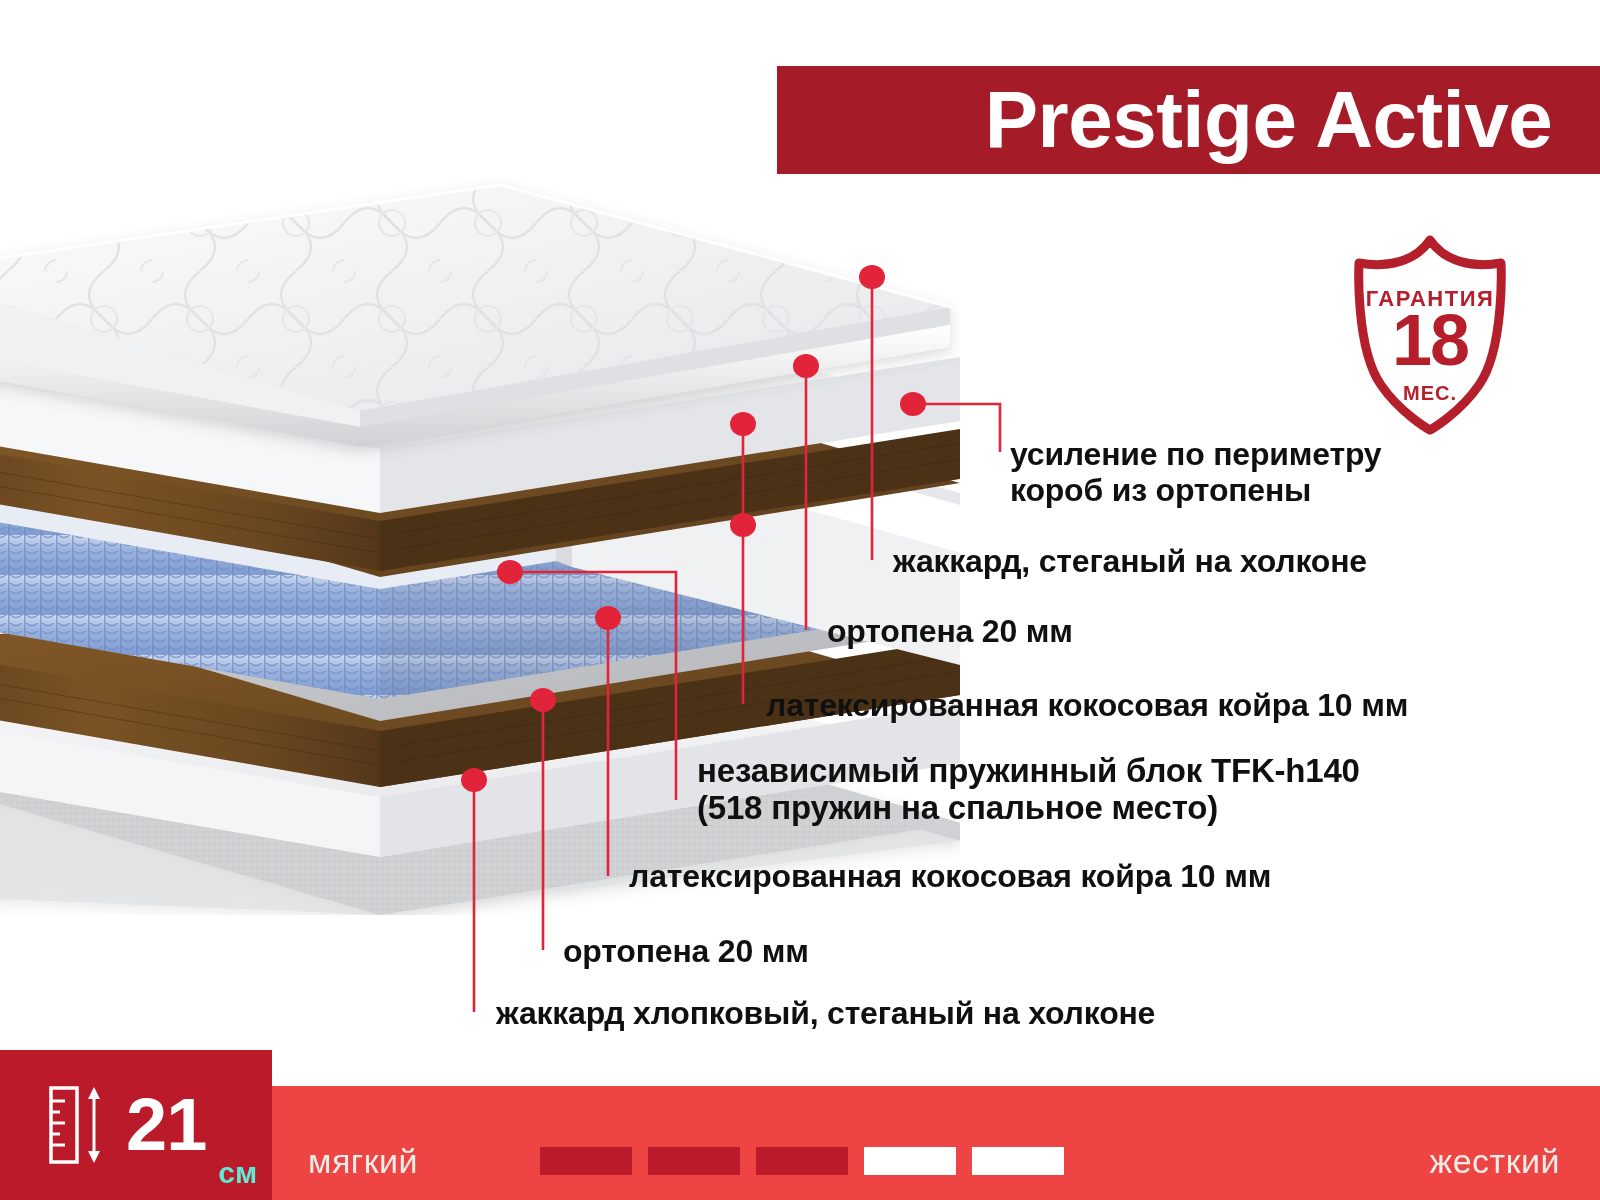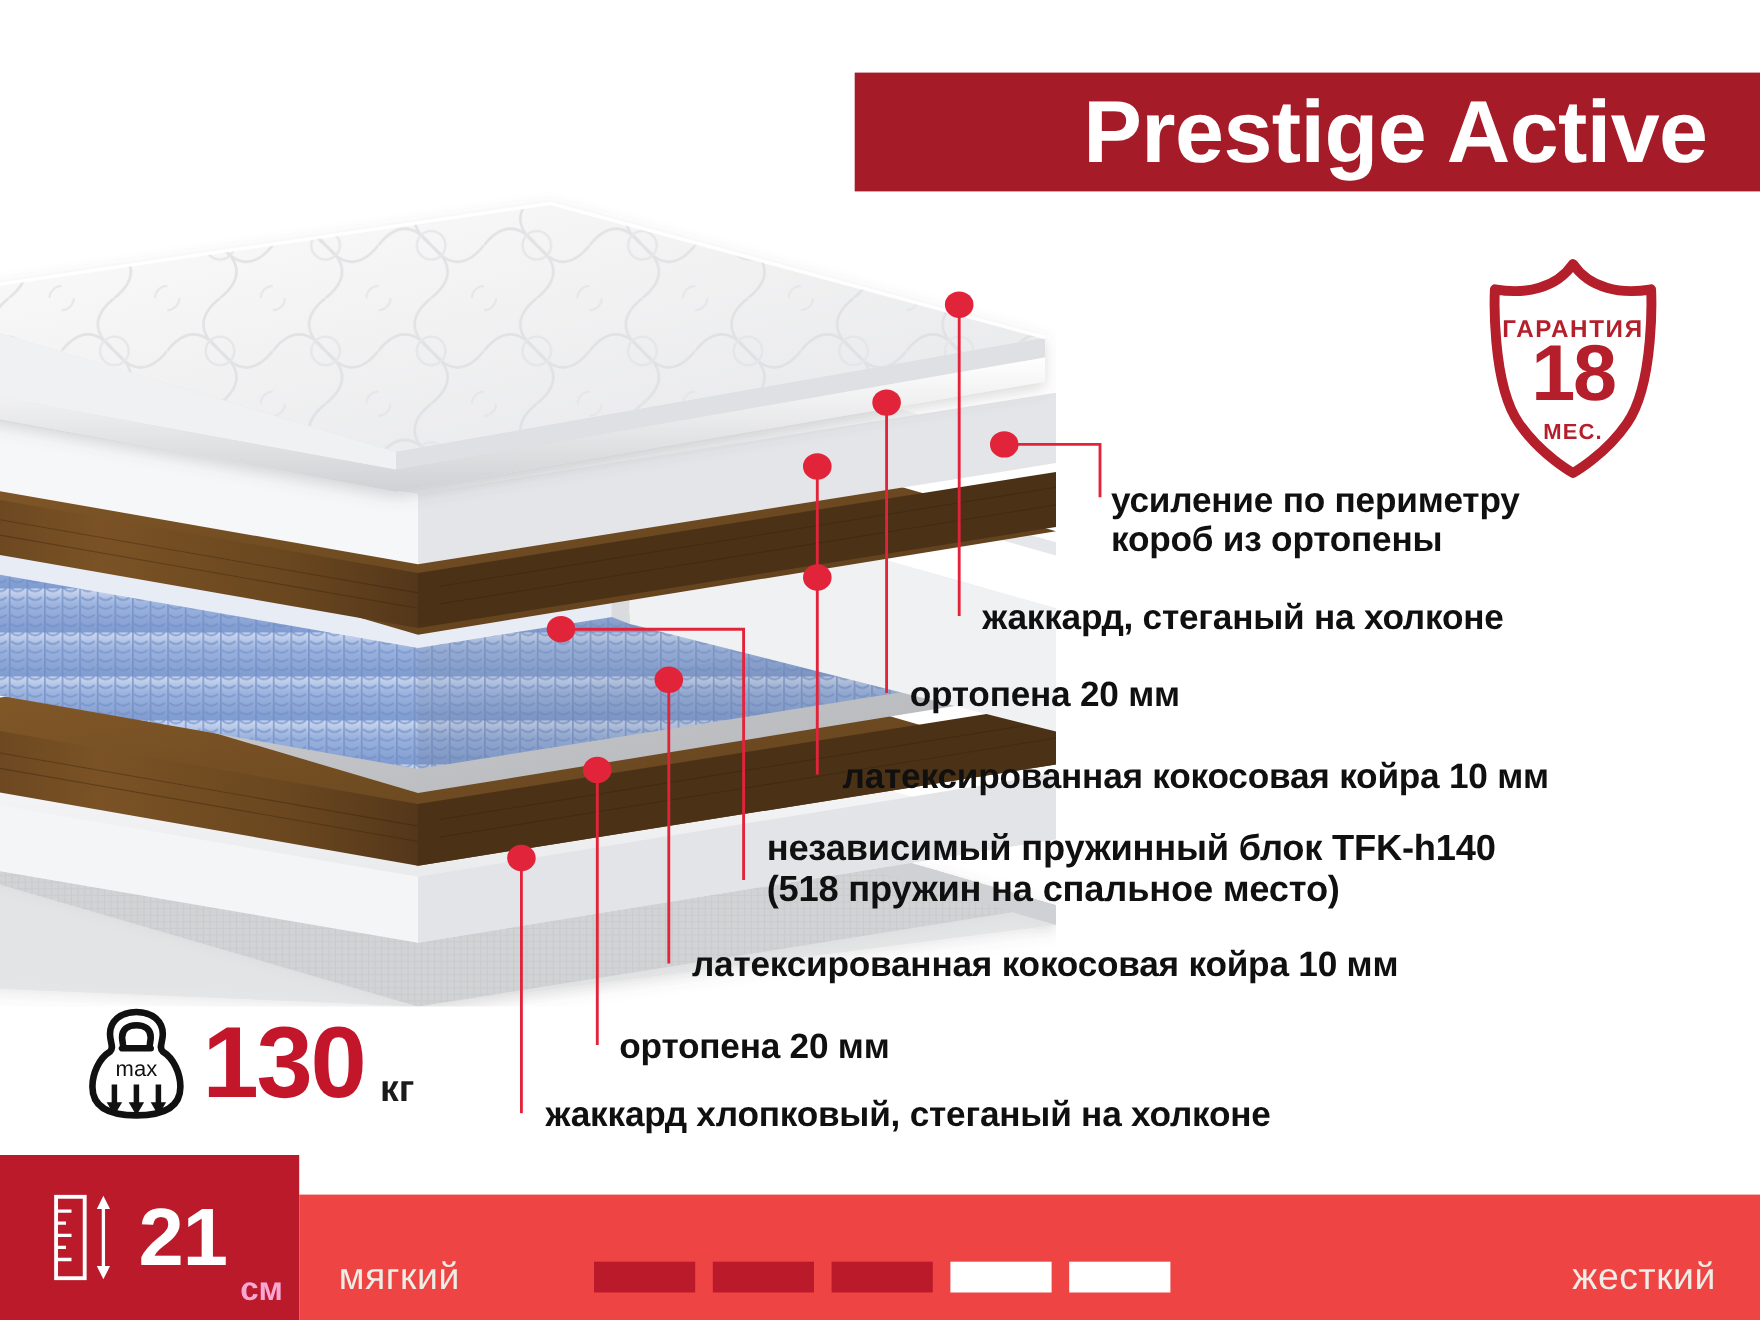--- a/index.html
+++ b/index.html
@@ -55,21 +55,21 @@
     font-family:"Liberation Sans", sans-serif;}
   .kg-unit{color:#1b1b1b;font-size:34px;font-weight:bold;margin-left:14px;align-self:flex-end;
     padding-bottom:10px;font-family:"Liberation Sans", sans-serif;}
 
   
   .bottombar{position:absolute;left:0;top:1050px;width:1600px;height:150px;display:flex;}
   .bb-height{width:272px;height:150px;background:#bb1a2b;display:flex;align-items:center;padding-left:48px;box-sizing:border-box;}
   .ruler-icon{width:62px;height:80px;margin-right:16px;flex:0 0 auto;}
   .h-number{color:#ffffff;font-size:74px;font-weight:bold;line-height:1;letter-spacing:-1px;
     font-family:"Liberation Sans", sans-serif;}
-  .h-unit{color:#f9a8d4;font-size:30px;font-weight:bold;align-self:flex-end;margin-left:12px;
+  .h-unit{color:#5eead4;font-size:30px;font-weight:bold;align-self:flex-end;margin-left:12px;
     padding-bottom:10px;font-family:"Liberation Sans", sans-serif;}
   .bb-firm{flex:1;height:150px;background:#ef4444;display:flex;align-items:center;position:relative;margin-top:36px;}
   .firm-label{color:#efeee6;font-size:34px;font-weight:400;letter-spacing:0.5px;
     font-family:"Liberation Sans", sans-serif;position:absolute;}
   .firm-soft{left:36px;}
   .firm-hard{right:40px;}
   .firm-scale{position:absolute;left:268px;display:flex;gap:16px;}
   .firm-seg{width:92px;height:28px;}
   .firm-seg.on{background:#bb1a2b;}
   .firm-seg.off{background:#ffffff;}
@@ -277,41 +277,20 @@
 
   <div class="callout big" style="left:697px;top:752px;">независимый пружинный блок TFK-h140
 (518 пружин на спальное место)</div>
 
   <div class="callout" style="left:629px;top:858px;">латексированная кокосовая койра 10 мм</div>
 
   <div class="callout" style="left:563px;top:933px;">ортопена 20 мм</div>
 
   <div class="callout" style="left:496px;top:995px;">жаккард хлопковый, стеганый на холконе</div>
 
-  <div class="maxload">
-    <svg class="kb-icon" viewBox="0 0 92 104" xmlns="http://www.w3.org/2000/svg">
-      <path d="M46 6 C32 6 22 14 22 26 C22 34 26 38 22 42 C12 48 6 62 6 74
-               C6 92 20 100 46 100 C72 100 86 92 86 74 C86 62 80 48 70 42
-               C66 38 70 34 70 26 C70 14 60 6 46 6 Z" fill="none" stroke="#111111" stroke-width="6"></path>
-      <path d="M46 18 C38 18 33 22 33 29 C33 34 35 37 33 39 L59 39 C57 37 59 34 59 29 C59 22 54 18 46 18 Z" fill="none" stroke="#111111" stroke-width="6" stroke-linejoin="round"></path>
-      <text x="46" y="64" text-anchor="middle" font-family="Liberation Sans, sans-serif" font-size="20" fill="#111111">max</text>
-      <g stroke="#111111" stroke-width="5" fill="none">
-        <line x1="26" y1="72" x2="26" y2="90"></line>
-        <line x1="46" y1="72" x2="46" y2="90"></line>
-        <line x1="66" y1="72" x2="66" y2="90"></line>
-      </g>
-      <g fill="#111111">
-        <polygon points="19,88 33,88 26,100"></polygon>
-        <polygon points="39,88 53,88 46,100"></polygon>
-        <polygon points="59,88 73,88 66,100"></polygon>
-      </g>
-    </svg>
-    <span class="kg-number">130</span>
-    <span class="kg-unit">кг</span>
-  </div>
 
   <div class="bottombar">
 
     <div class="bb-height">
       <svg class="ruler-icon" viewBox="0 0 62 80" xmlns="http://www.w3.org/2000/svg">
         <rect x="3" y="3" width="26" height="74" fill="none" stroke="#ffffff" stroke-width="3.5"></rect>
         <g stroke="#ffffff" stroke-width="3">
           <line x1="3" y1="16" x2="17" y2="16"></line>
           <line x1="3" y1="27" x2="12" y2="27"></line>
           <line x1="3" y1="38" x2="17" y2="38"></line>

